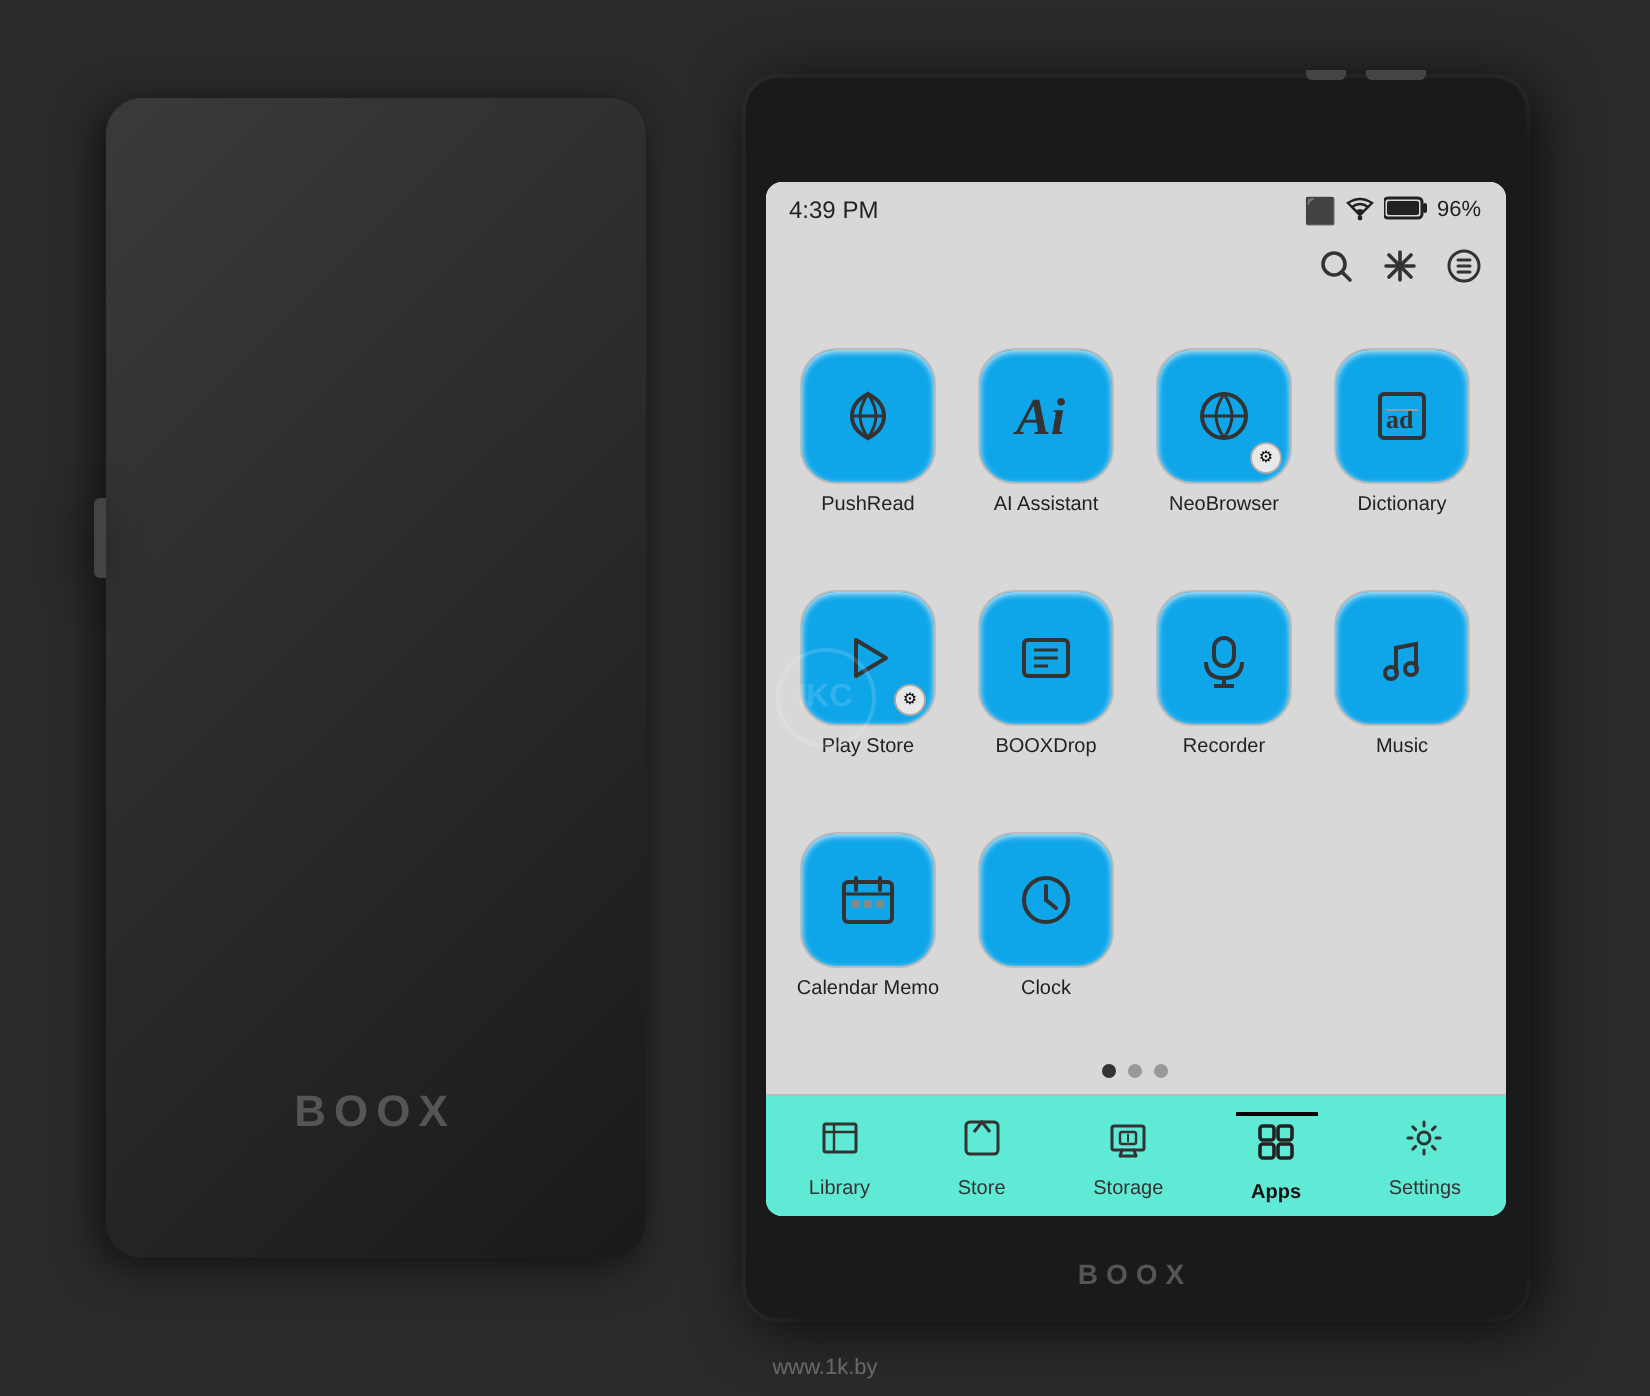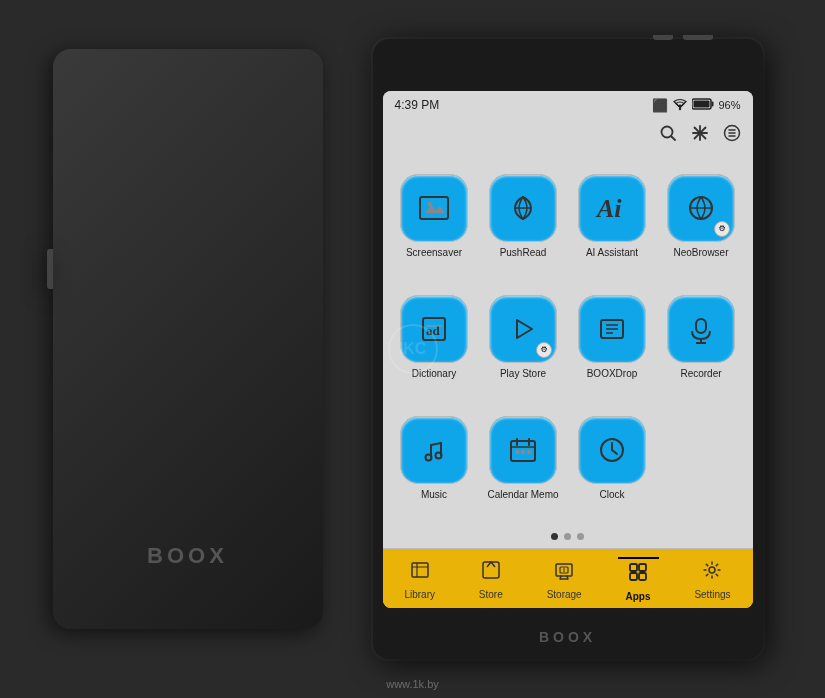--- a/index.html
+++ b/index.html
@@ -232,21 +232,21 @@
     .dot.active {
       background: #333;
     }
 
     
     .bottom-nav {
       display: flex;
       justify-content: space-around;
       align-items: center;
       padding: 8px 0 6px;
-      background: #eab308;
+      background: #5eead4;
       border-top: 1px solid #bbb;
     }
 
     .nav-item {
       display: flex;
       flex-direction: column;
       align-items: center;
       gap: 3px;
       cursor: pointer;
       padding: 0 8px;
@@ -379,30 +379,20 @@
             <circle cx="9" cy="9" r="7.5" stroke="#333" stroke-width="1.5"></circle>
             <line x1="6" y1="6" x2="12" y2="6" stroke="#333" stroke-width="1.5" stroke-linecap="round"></line>
             <line x1="6" y1="9" x2="12" y2="9" stroke="#333" stroke-width="1.5" stroke-linecap="round"></line>
             <line x1="6" y1="12" x2="12" y2="12" stroke="#333" stroke-width="1.5" stroke-linecap="round"></line>
           </svg>
         </span>
       </div>
 
       <div class="app-grid">
 
-        <div class="app-item">
-          <div class="app-icon-wrapper">
-            <svg width="38" height="38" viewBox="0 0 38 38" fill="none">
-              <rect x="5" y="8" width="28" height="22" rx="2" stroke="#333" stroke-width="2"></rect>
-              <path d="M10 24 L16 16 L21 21 L25 17 L30 24 Z" fill="#888"></path>
-              <circle cx="15" cy="15" r="2.5" fill="#888"></circle>
-            </svg>
-          </div>
-          <span class="app-label">Screensaver</span>
-        </div>
 
         <div class="app-item">
           <div class="app-icon-wrapper">
             <svg width="38" height="38" viewBox="0 0 38 38" fill="none">
               <path d="M19 8 Q27 12 27 19 Q27 26 19 30 Q11 26 11 19 Q11 12 19 8 Z" stroke="#333" stroke-width="2" fill="none"></path>
               <path d="M19 8 Q23 14 23 19 Q23 24 19 30 Q15 24 15 19 Q15 14 19 8 Z" stroke="#333" stroke-width="1.5" fill="none"></path>
               <line x1="11" y1="19" x2="27" y2="19" stroke="#333" stroke-width="1.5"></line>
             </svg>
           </div>
           <span class="app-label">PushRead</span>

